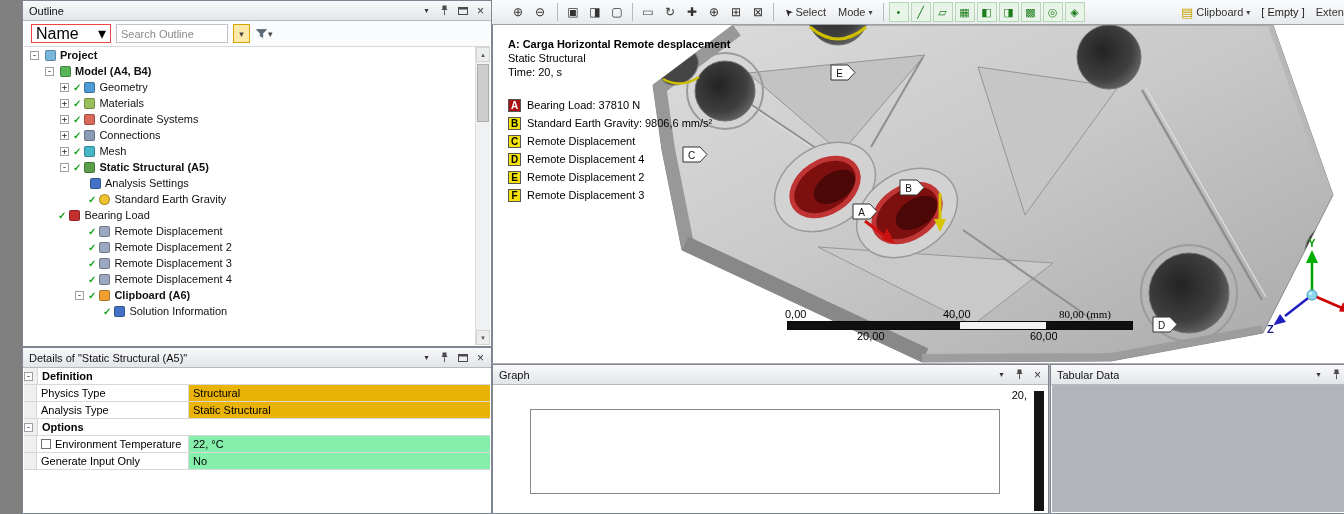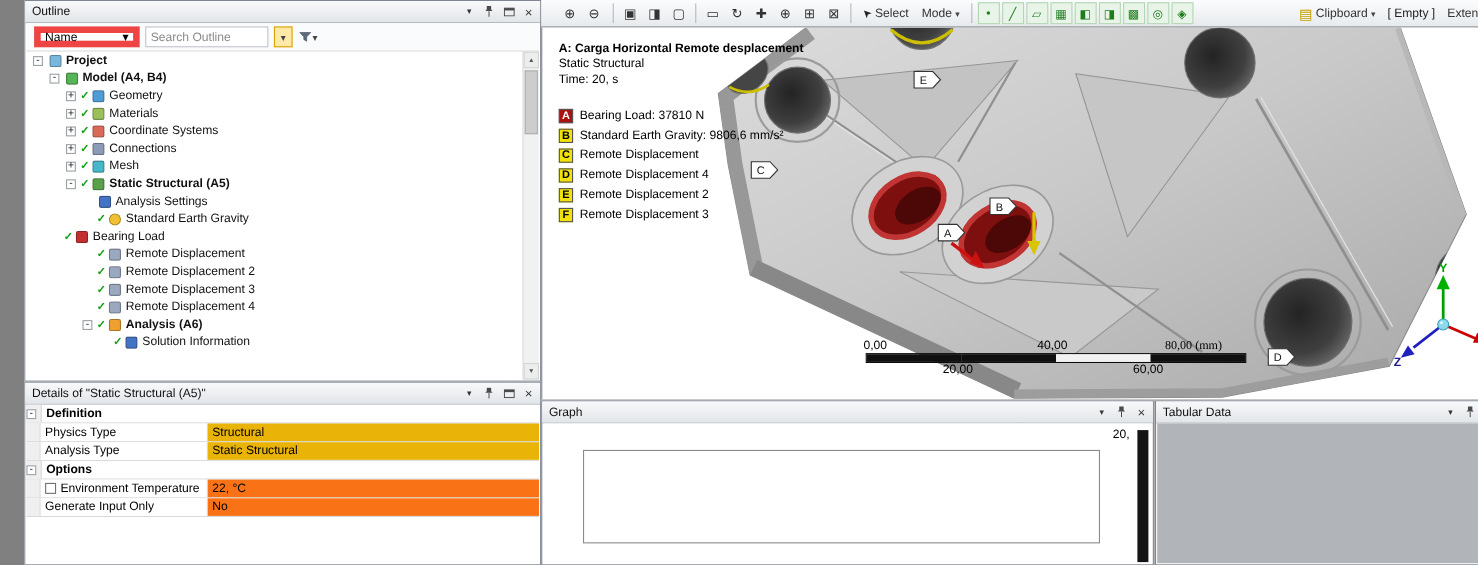--- a/index.html
+++ b/index.html
@@ -16,22 +16,22 @@
           display: flex; align-items: center; justify-content: space-between; padding: 0 4px 0 6px; }
   .ttl { font-size: 11px; color: #111; white-space: nowrap; overflow: hidden; }
   .dock { display: flex; align-items: center; gap: 5px; }
   .dbtn { width: 13px; height: 13px; display: flex; align-items: center; justify-content: center;
           color: #333; font-size: 8px; cursor: default; }
   .dbtn.x { font-size: 12px; line-height: 10px; }
 
   
   #outline-toolbar { position: absolute; top: 20px; left: 1px; right: 1px; height: 26px; background: #fafbfc;
                      border-bottom: 1px solid #d8d8d8; display: flex; align-items: center; gap: 5px; padding: 0 7px; }
-  .combo { width: 96px; height: 19px; border: 6px solid #ef4444; background: #fff; display: flex;
-           align-items: center; justify-content: space-between; padding: 0 4px; font-size: 11px; }
+  .combo { width: 80px; height: 19px; border: 1px solid #ef4444; background: #fff; display: flex;
+           align-items: center; justify-content: space-between; padding: 0 4px; font-size: 16px; }
   .searchbox { width: 112px; height: 19px; border: 1px solid #c0c4c8; background: #fff; font-size: 11px;
                font-family: "Liberation Sans", sans-serif; padding: 0 4px; color: #333; }
   .searchbox::placeholder { color: #8a8a8a; }
   .obtn { height: 19px; min-width: 17px; display: flex; align-items: center; justify-content: center;
           gap: 1px; font-size: 9px; color: #444; border: 1px solid transparent; }
   .obtn.yellow { background: #ffe9a8; border-color: #d8a200; }
 
   
   #tree { position: absolute; top: 46px; left: 1px; right: 16px; bottom: 1px; background: #fff; overflow: hidden; }
   .trow { display: flex; align-items: center; height: 16px; white-space: nowrap; }
@@ -56,21 +56,21 @@
   .sarr { position: absolute; left: 0; right: 0; height: 15px; display: flex; align-items: center; justify-content: center;
           font-size: 6px; color: #555; background: #eceded; border: 1px solid #d4d4d4; }
   .sarr.up { top: 0; } .sarr.dn { bottom: 0; }
   .sthumb { position: absolute; left: 1px; right: 1px; top: 17px; height: 58px; background: #cdcdcd; border: 1px solid #aeaeae; }
 
   
   #details-grid { position: absolute; top: 20px; left: 1px; right: 1px; bottom: 1px; background: #fff; }
   .drow { display: flex; height: 17px; border-bottom: 1px solid #d8d8d8; align-items: stretch; font-size: 11px; }
   .dgut { flex: 0 0 13px; background: #efefef; border-right: 1px solid #d8d8d8; display: flex; align-items: center; justify-content: center; }
   .dname { flex: 0 0 152px; border-right: 1px solid #d8d8d8; display: flex; align-items: center; padding: 0 4px; gap: 4px; background: #fff; }
-  .dval { flex: 1; display: flex; align-items: center; padding: 0 4px; background: #f97316; }
+  .dval { flex: 1; display: flex; align-items: center; padding: 0 4px; background: #86efac; }
   .dval.ro { background: #eab308; }
   .gspan { flex: 1; display: flex; align-items: center; padding: 0 4px; font-weight: bold; }
   .cbx { width: 10px; height: 10px; border: 1px solid #707070; background: #fff; flex: 0 0 10px; }
 
   
   #main-toolbar { position: absolute; left: 470px; top: 0; width: 874px; height: 25px;
                   background: linear-gradient(#fbfcfd,#e7eaed); border-bottom: 1px solid #9aa0a8;
                   display: flex; align-items: center; padding: 0 4px 0 16px; gap: 2px; overflow: hidden; }
   .tb { min-width: 20px; height: 20px; display: inline-flex; align-items: center; justify-content: center;
         gap: 3px; font-size: 12px; color: #333; padding: 0 2px; border: 1px solid transparent; white-space: nowrap; }
@@ -242,21 +242,21 @@
       <div class="trow" style="padding-left:51px">
         <span class="exp noexp"></span>
         <span class="chk"></span>
         <span class="ticon ic-remote"></span>
         <span class="tlabel">Remote Displacement 4</span>
       </div>
       <div class="trow" style="padding-left:51px">
         <span class="exp">-</span>
         <span class="chk"></span>
         <span class="ticon ic-solution"></span>
-        <span class="tlabel b">Analysis (A6)</span>
+        <span class="tlabel b">Clipboard (A6)</span>
       </div>
       <div class="trow" style="padding-left:66px">
         <span class="exp noexp"></span>
         <span class="chk"></span>
         <span class="ticon ic-solinfo"></span>
         <span class="tlabel">Solution Information</span>
       </div>
     </div>
 
     <div id="tree-scroll">

